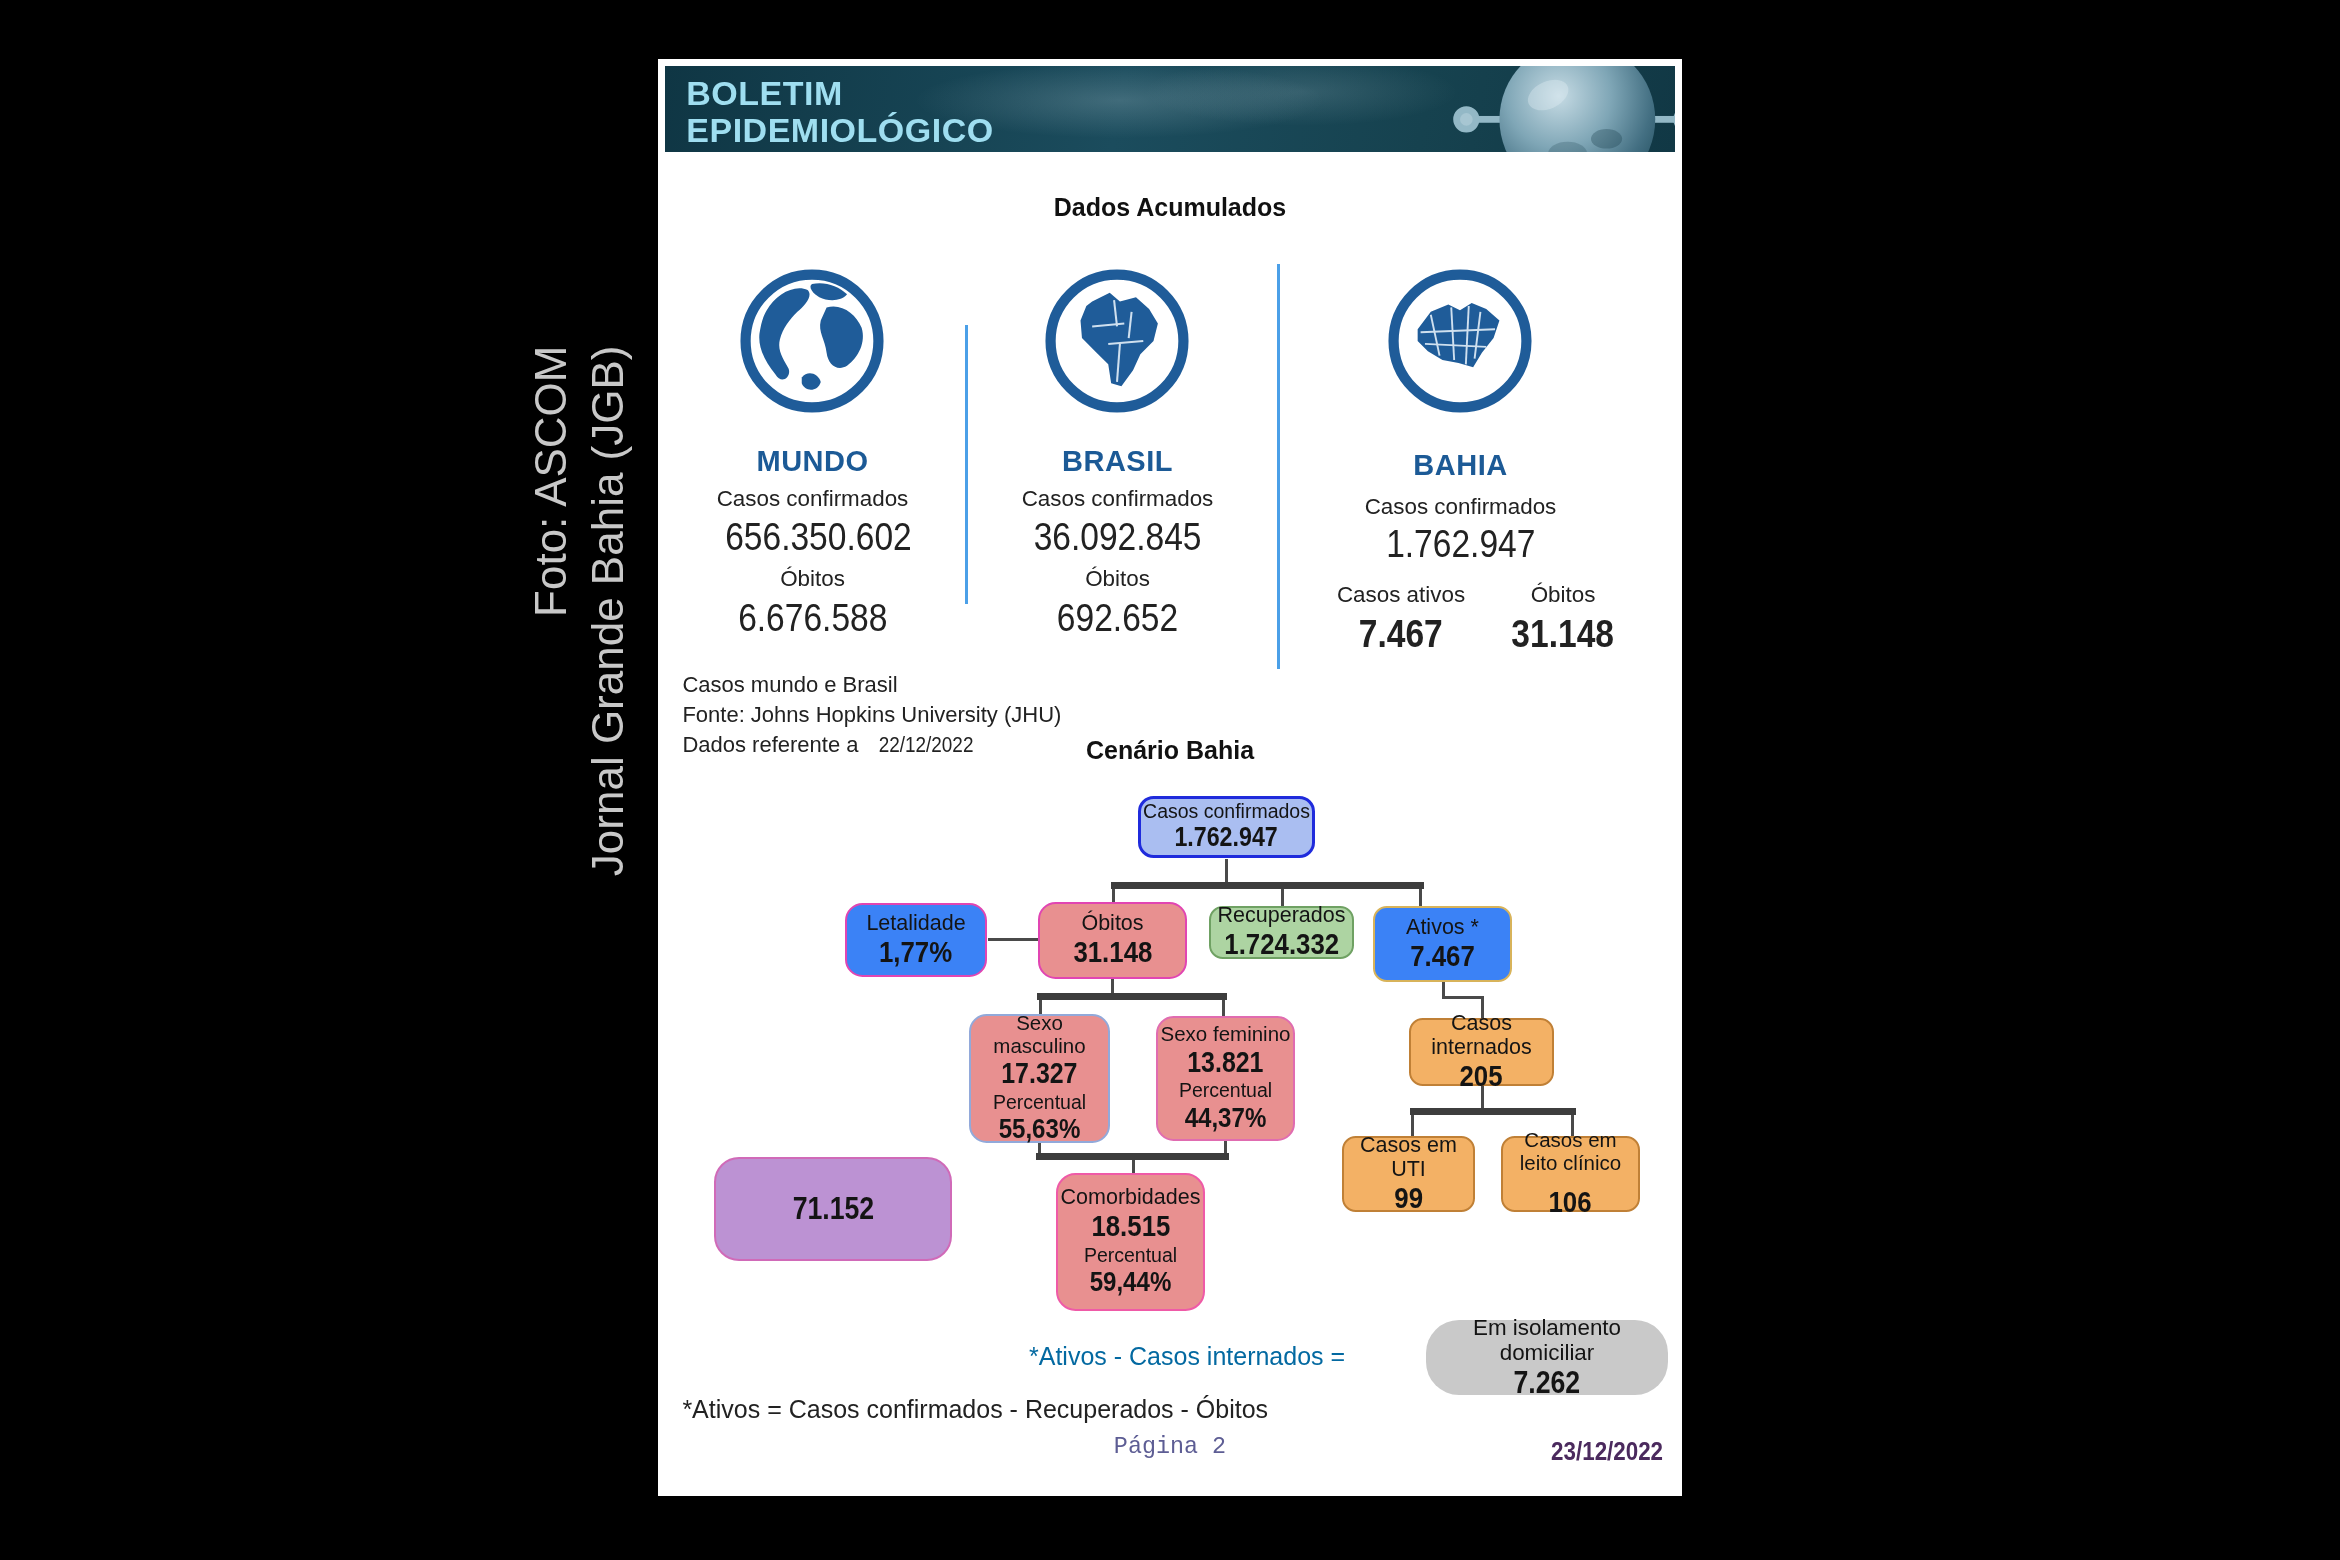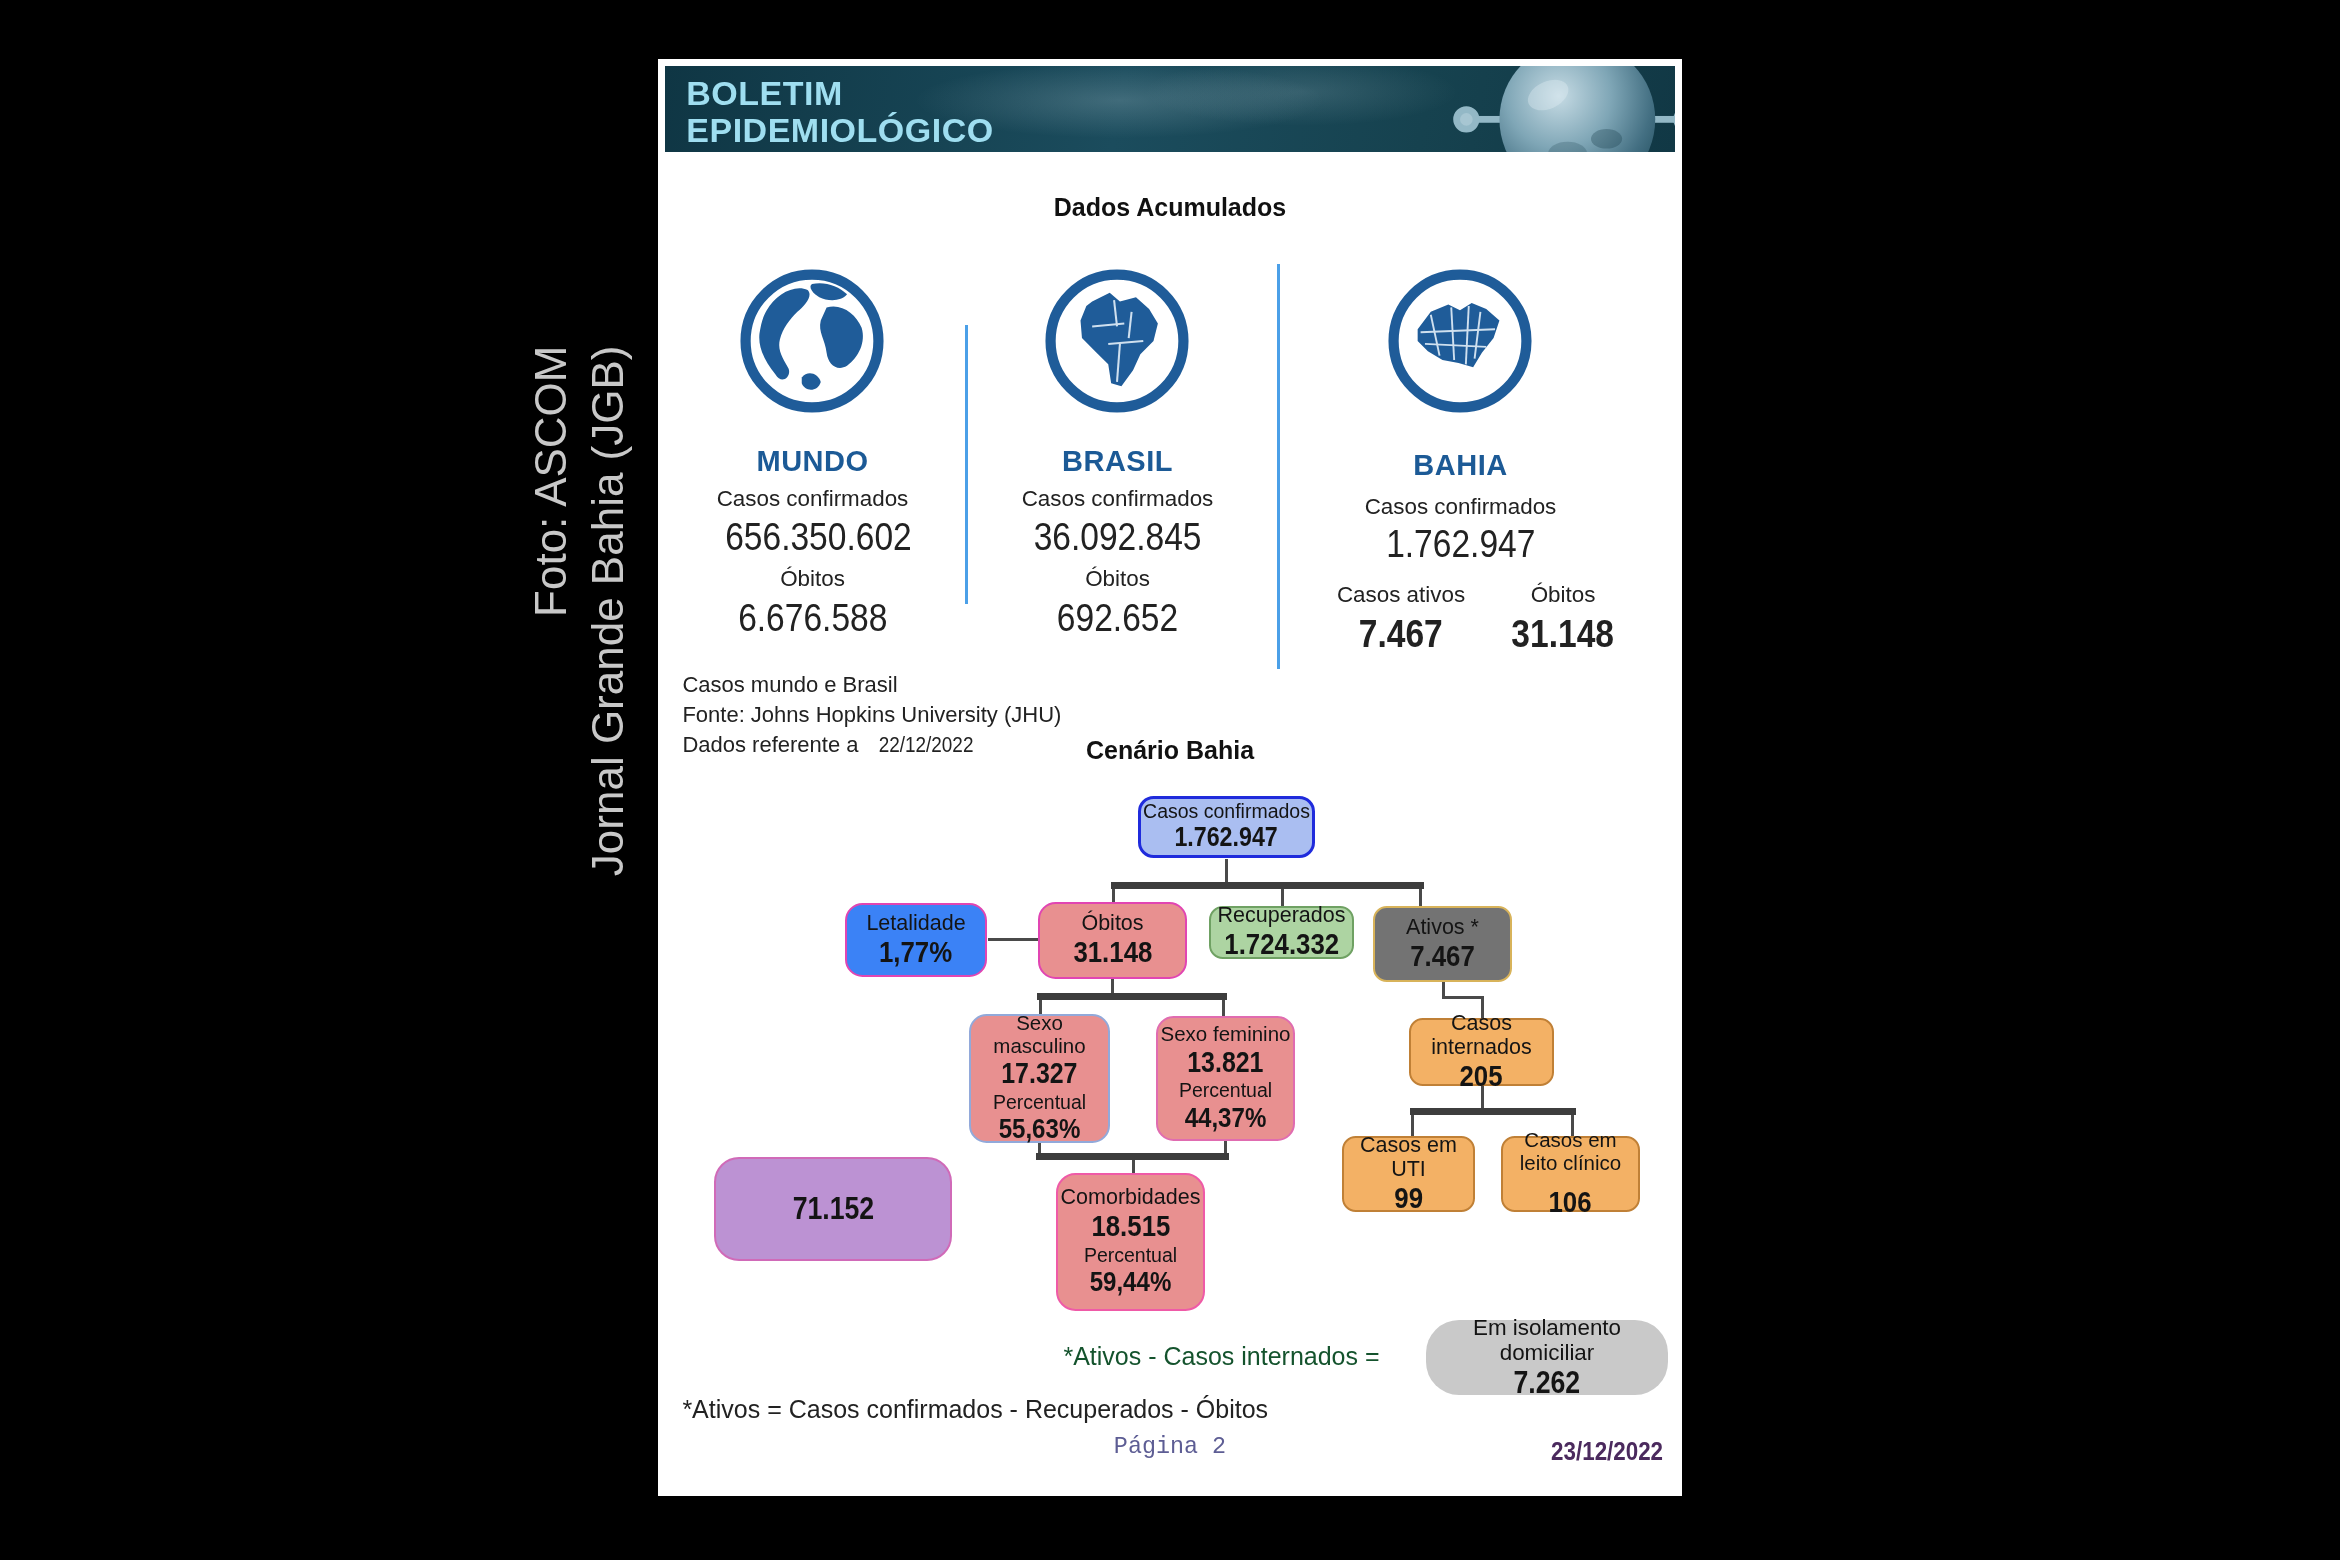--- a/index.html
+++ b/index.html
@@ -50,37 +50,37 @@
         text-align:center;color:#141414;z-index:2;box-sizing:border-box;padding:2px;}
   .nlbl{font-size:21.5px;line-height:1.12;}
   .nval{font-size:30px;font-weight:700;line-height:1.15;}
   .nsub{font-size:19.5px;line-height:1.1;margin-top:1px;}
   .nsubval{font-size:28px;font-weight:700;line-height:1.15;}
   #n-confirmed{left:480px;top:737px;width:177px;height:62px;background:#aabef1;border:3.9px solid #1f2bdc;border-radius:15.6px;}
   #n-confirmed .nlbl{font-size:19.5px;} #n-confirmed .nval{font-size:27px;}
   #n-lethality{left:187px;top:844px;width:142px;height:74px;background:#3b82f6;border:2.9px solid #e145b2;border-radius:17.6px;}
   #n-deaths{left:380px;top:843px;width:149px;height:77px;background:#e89090;border:2.9px solid #e145b2;border-radius:17.6px;}
   #n-recovered{left:551px;top:847px;width:145px;height:53px;background:#add4a2;border:2.9px solid #6fa163;border-radius:13.7px;}
-  #n-active{left:715px;top:847px;width:139px;height:76px;background:#737373;border:2.9px solid #d8b35a;border-radius:13.7px;}
+  #n-active{left:715px;top:847px;width:139px;height:76px;background:#3b82f6;border:2.9px solid #d8b35a;border-radius:13.7px;}
   #n-male{left:311px;top:955px;width:141px;height:129px;background:#e89090;border:2.9px solid #92a9da;border-radius:17.6px;}
   #n-male .nlbl,#n-female .nlbl{font-size:20.5px;}
   #n-male .nval,#n-female .nval{font-size:29px;}
   #n-female{left:498px;top:957px;width:139px;height:125px;background:#e89090;border:2.9px solid #e06cb0;border-radius:17.6px;}
   #n-health{left:56px;top:1098px;width:238px;height:104px;background:#bc92d3;border:2.9px solid #d06ab8;border-radius:25px;}
   #n-health .nlbl{font-size:22.4px;font-weight:700;color:#2a1230;}
   #n-health .nval{font-size:31px;}
   #n-comorb{left:398px;top:1114px;width:149px;height:138px;background:#e89090;border:2.9px solid #ef5aa7;border-radius:19.5px;}
   #n-hosp{left:751px;top:959px;width:145px;height:68px;background:#f3b165;border:2.9px solid #c08036;border-radius:13.7px;}
   #n-icu{left:684px;top:1077px;width:133px;height:76px;background:#f3b165;border:2.9px solid #c08036;border-radius:13.7px;}
   #n-bed{left:843px;top:1077px;width:139px;height:76px;background:#f3b165;border:2.9px solid #c08036;border-radius:13.7px;gap:10px;}
   #n-bed .nlbl{font-size:20.5px;}
   #n-isol{left:768px;top:1261px;width:242px;height:75px;background:#c9c9c9;border:none;border-radius:33px;}
   #n-isol .nlbl{font-size:22.4px;} #n-isol .nval{font-size:31px;}
   
-  #f-isolation{position:absolute;left:371px;top:1283px;width:385px;text-align:center;font-size:25px;color:#14532d;}
+  #f-isolation{position:absolute;left:371px;top:1283px;width:385px;text-align:left;font-size:25px;color:#0369a1;}
   #f-active{position:absolute;left:24.4px;top:1336px;font-size:25px;color:#222;}
   #f-page{position:absolute;left:0;top:1375px;width:100%;text-align:center;font-size:23.4px;color:#5d5d94;font-family:Liberation Mono, monospace;}
   #f-date{position:absolute;left:834px;top:1377px;width:180px;text-align:right;font-size:26px;font-weight:700;color:#4b2a5e;}
 </style>
 </head>
 <body>
 
 <div id="stage">
 
   <div id="photo-credit">

